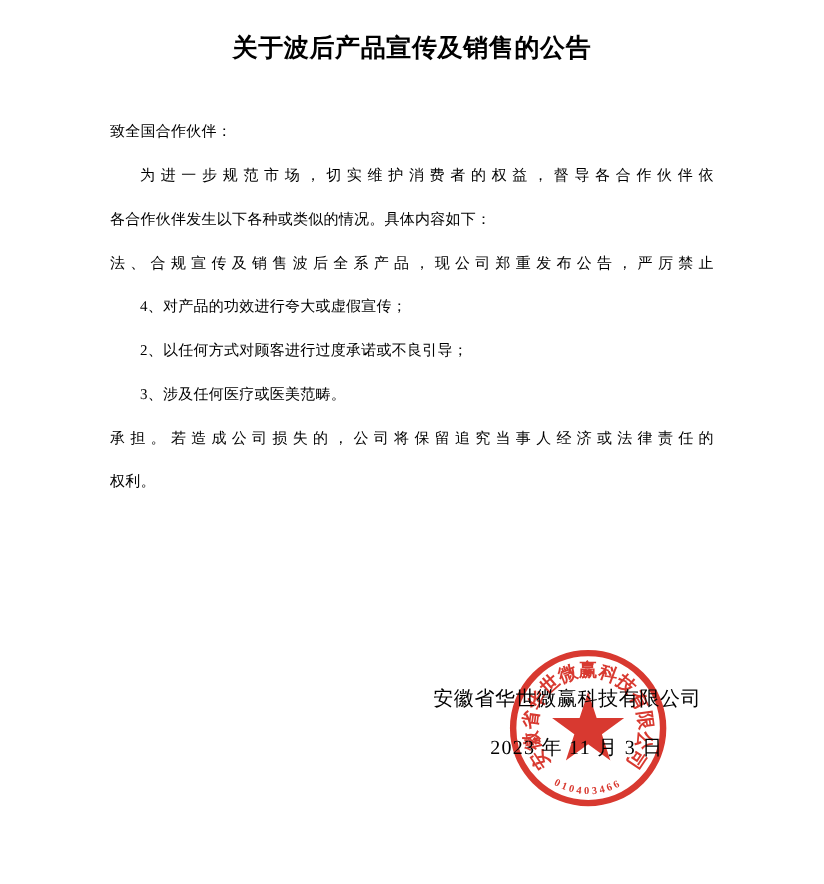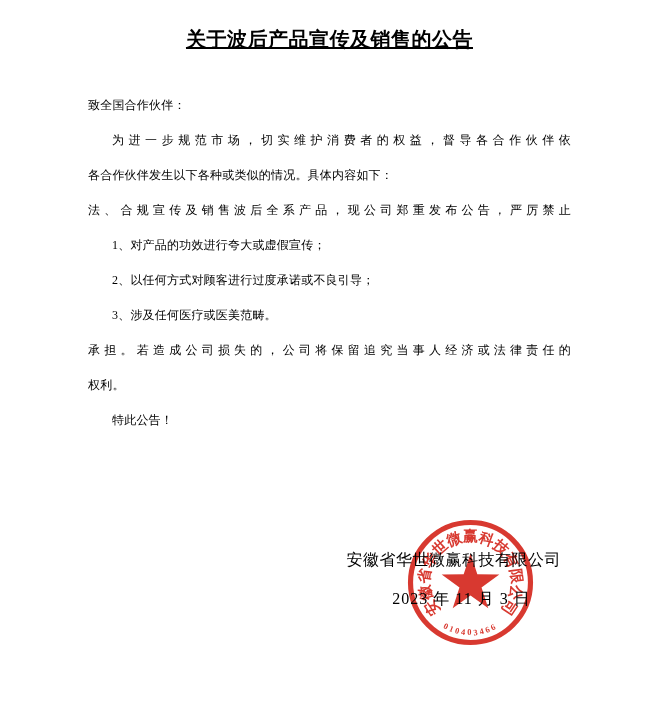--- a/index.html
+++ b/index.html
@@ -17,21 +17,20 @@
   }
   .doc-title {
     position: absolute;
     top: 27px; left: 0; right: 0;
     text-align: center;
     font-size: 20px;
     font-weight: bold;
     letter-spacing: 0.5px;
     line-height: 24px;
     white-space: nowrap;
-    text-decoration: underline;
   }
   .doc-body {
     position: absolute;
     top: 88px; left: 88px;
     width: 483px;
   }
   .line {
     height: 35px;
     line-height: 35px;
     font-size: 12px;
@@ -87,26 +86,25 @@
 
 <div class="page">
 
   <div class="doc-title">关于波后产品宣传及销售的公告</div>
 
   <div class="doc-body">
     <div class="line">致全国合作伙伴：</div>
     <div class="line ind jfull">为进一步规范市场，切实维护消费者的权益，督导各合作伙伴依</div>
     <div class="line">各合作伙伴发生以下各种或类似的情况。具体内容如下：</div>
     <div class="line jfull">法、合规宣传及销售波后全系产品，现公司郑重发布公告，严厉禁止</div>
-    <div class="line ind">1、对产品的功效进行夸大或虚假宣传；</div>
+    <div class="line ind">4、对产品的功效进行夸大或虚假宣传；</div>
     <div class="line ind">2、以任何方式对顾客进行过度承诺或不良引导；</div>
     <div class="line ind">3、涉及任何医疗或医美范畴。</div>
     <div class="line jfull">承担。若造成公司损失的，公司将保留追究当事人经济或法律责任的</div>
     <div class="line">权利。</div>
-    <div class="line ind">特此公告！</div>
   </div>
 
   <div class="sig-company">安徽省华世微赢科技有限公司</div>
 
   <div class="sig-date">2023 年 11 月 3 日</div>
 
   <svg class="seal" viewBox="0 0 200 200" xmlns="http://www.w3.org/2000/svg">
     <defs>
       <path id="ringPath" d="M 55,145 A 64,64 0 1 1 145,145" fill="none"></path>
       <path id="numPath" d="M 59,171 A 82,82 0 0 0 141,171" fill="none"></path>

